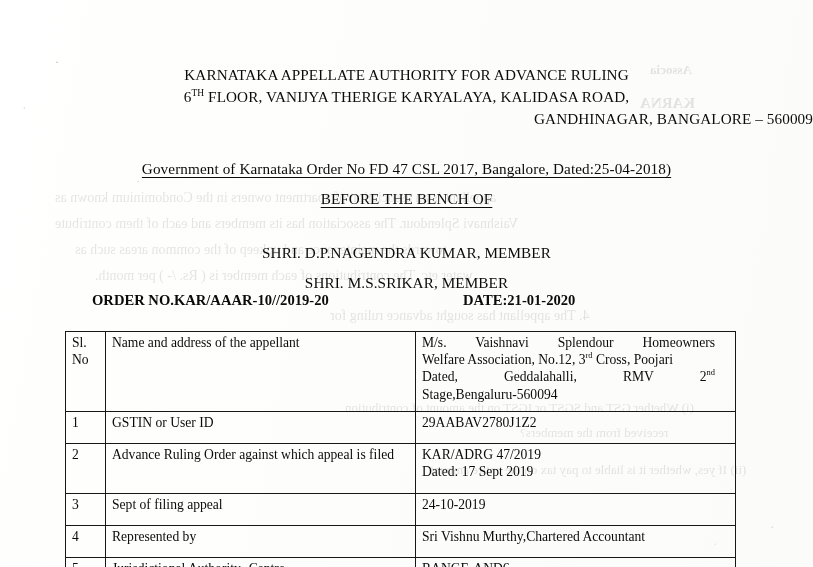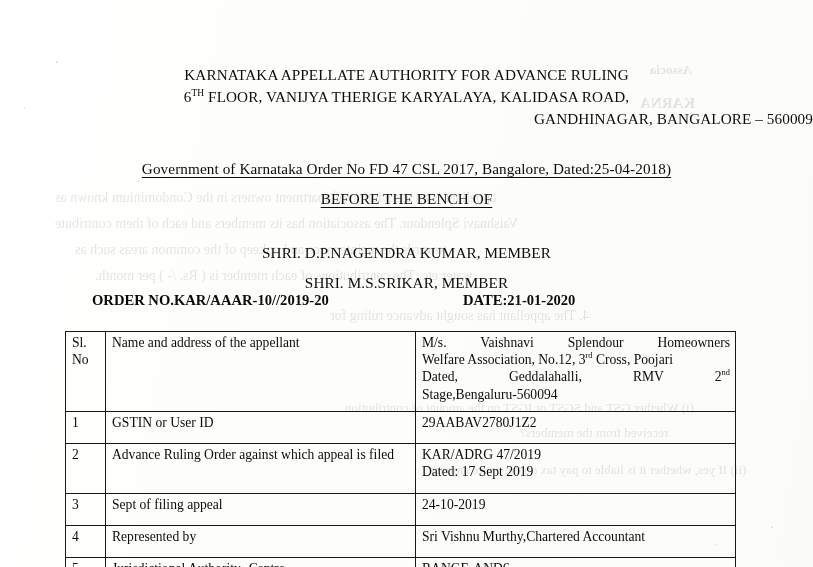--- a/index.html
+++ b/index.html
@@ -80,21 +80,21 @@
     position: absolute;
     left: 65px;
     top: 331px;
     width: 670px;
     border-collapse: collapse;
     table-layout: fixed;
     font-size: 13.6px;
   }
   td {
     border: 1.15px solid #171717;
-    padding: 2px 5px 3px 6px;
+    padding: 2px 20px 3px 6px;
     vertical-align: top;
     line-height: 1.265;
   }
   col.c-sl   { width: 40px;  }
   col.c-lbl  { width: 310px; }
   col.c-val  { width: 320px; }
   .just { text-align: justify; text-align-last: left; }
   .jfull { text-align: justify; text-align-last: justify; }
   .h-tall  { height: 74px; }
   .h-one   { height: 26px; }

